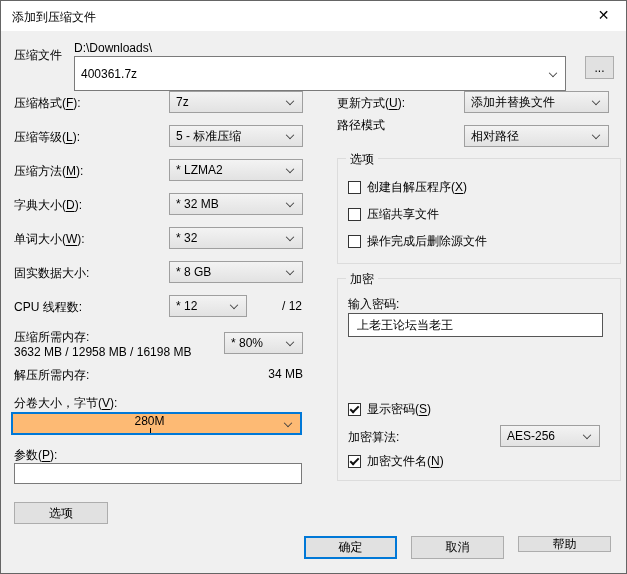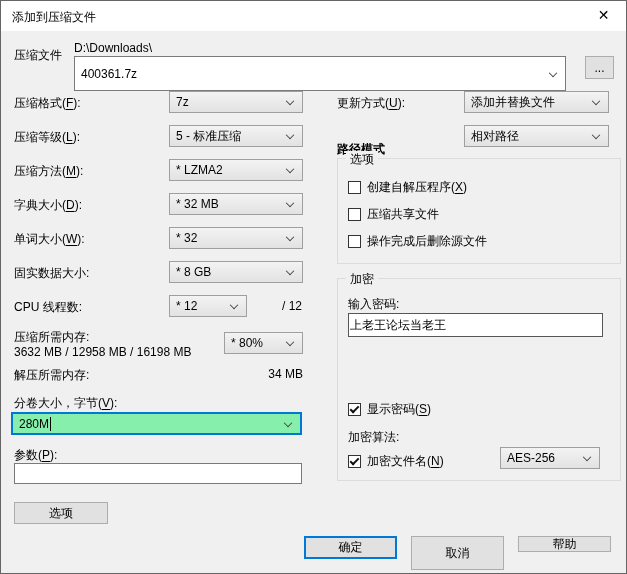--- a/index.html
+++ b/index.html
@@ -6,24 +6,24 @@
   html, body { width: 627px; height: 574px; overflow: hidden; }
   body { font-family: "Liberation Sans", "DejaVu Sans", sans-serif; font-size: 12px; color: #000; }
   .dialog { position: absolute; inset: 0; background: #f0f0f0; border: 1px solid #656565; }
   .titlebar { position: absolute; left: 0; top: 0; width: 100%; height: 30px; background: #ffffff; }
   .title { position: absolute; left: 11px; top: 8px; white-space: nowrap; }
   .close-btn { position: absolute; right: 0; top: 0; width: 45px; height: 29px; text-align: center; line-height: 29px; font-size: 14px; cursor: default; }
   .lbl { position: absolute; white-space: nowrap; }
   .u { text-decoration: underline; text-underline-offset: 2px; }
   .combo { position: absolute; height: 22px; background: linear-gradient(#f3f3f3, #e2e2e2); border: 1px solid #9f9f9f; padding: 0 20px 0 6px; display: flex; align-items: center; white-space: nowrap; }
   .combo.white { background: #ffffff; border: 1px solid #7a7a7a; }
-  .combo.focus-blue { background: #86efac; border: 2px solid #0078d7; }
+  .combo.focus-blue { background: #fdba74; border: 2px solid #0078d7; flex-direction: column; }
   .chv { position: absolute; right: 9px; top: 50%; width: 6px; height: 6px; border-right: 1px solid #3c3c3c; border-bottom: 1px solid #3c3c3c; transform: translateY(-65%) rotate(45deg); }
   .caret { display: inline-block; width: 1px; height: 14px; background: #000; margin-left: 1px; vertical-align: middle; }
-  .tinput { position: absolute; background: #ffffff; border: 1px solid #7a7a7a; font-family: inherit; font-size: 12px; padding: 0 1px; outline: none; }
+  .tinput { position: absolute; background: #ffffff; border: 1px solid #7a7a7a; font-family: inherit; font-size: 12px; padding: 0 8px; outline: none; }
   .tinput.dark { border: 1px solid #565656; }
   .btn { position: absolute; background: #e1e1e1; border: 1px solid #adadad; text-align: center; display: flex; align-items: center; justify-content: center; white-space: nowrap; cursor: default; }
   .btn.default { border: 2px solid #0078d7; }
   .group { position: absolute; border: 1px solid #dcdcdc; }
   .group-title { position: absolute; top: -8px; left: 8px; background: #f0f0f0; padding: 0 4px; white-space: nowrap; }
   .cb { position: absolute; display: flex; align-items: center; white-space: nowrap; cursor: default; justify-content: flex-end; }
   .cb .box { width: 13px; height: 13px; background: #fff; border: 1px solid #333; margin-right: 6px; position: relative; flex: 0 0 auto; }
   .cb.checked .box::after { content: ""; position: absolute; left: 1px; top: 2px; width: 7px; height: 3px; border-left: 2px solid #101010; border-bottom: 2px solid #101010; transform: rotate(-45deg); }
   .rtext { position: absolute; text-align: right; white-space: nowrap; }
 </style>
@@ -109,21 +109,21 @@
   <input class="tinput" style="left: 13px; top: 462px; width: 288px; height: 21px;" value="">
 
   <div class="btn" style="left:13px; top:501px; width:94px; height:22px;">选项</div>
 
   <div class="lbl" style="left:336px; top:94px;"><span>更新方式(</span><span class="u">U</span><span>):</span></div>
   <div class="combo" style="left:463px; top:90px; width:145px;">
     <span>添加并替换文件</span>
       <span class="chv"></span>
   </div>
 
-  <div class="lbl" style="left:336px; top:140px;font-weight:bold;">路径模式</div>
+  <div class="lbl" style="left:336px; top:116px;">路径模式</div>
   <div class="combo" style="left:463px; top:124px; width:145px;">
     <span>相对路径</span>
       <span class="chv"></span>
   </div>
 
   <div class="group" style="left:336px; top:157px; width:284px; height:106px;">
     <div class="group-title">选项</div>
   </div>
   <div class="cb" style="left:347px; top:178px;">
     <span class="box"></span>
@@ -143,27 +143,27 @@
   </div>
   <div class="lbl" style="left:347px; top:295px;">输入密码:</div>
   <input class="tinput dark" style="left: 347px; top: 312px; width: 255px; height: 24px;" value="上老王论坛当老王">
 
   <div class="cb checked" style="left:347px; top:400px;">
     <span class="box"></span>
     <span><span>显示密码(</span><span class="u">S</span><span>)</span></span>
   </div>
 
   <div class="lbl" style="left:347px; top:428px;">加密算法:</div>
-  <div class="combo" style="left:499px; top:424px; width:100px;margin-top:22px;">
+  <div class="combo" style="left:499px; top:424px; width:100px;">
     <span>AES-256</span>
       <span class="chv"></span>
   </div>
 
   <div class="cb checked" style="left:347px; top:452px;">
     <span class="box"></span>
     <span><span>加密文件名(</span><span class="u">N</span><span>)</span></span>
   </div>
 
   <div class="btn default" style="left:303px; top:535px; width:93px; height:23px;">确定</div>
-  <div class="btn" style="left:410px; top:535px; width:93px; height:34px;">取消</div>
+  <div class="btn" style="left:410px; top:535px; width:93px; height:23px;">取消</div>
   <div class="btn" style="left:517px; top:535px; width:93px; height:16px;">帮助</div>
 
 </div>
 
 </body></html>

